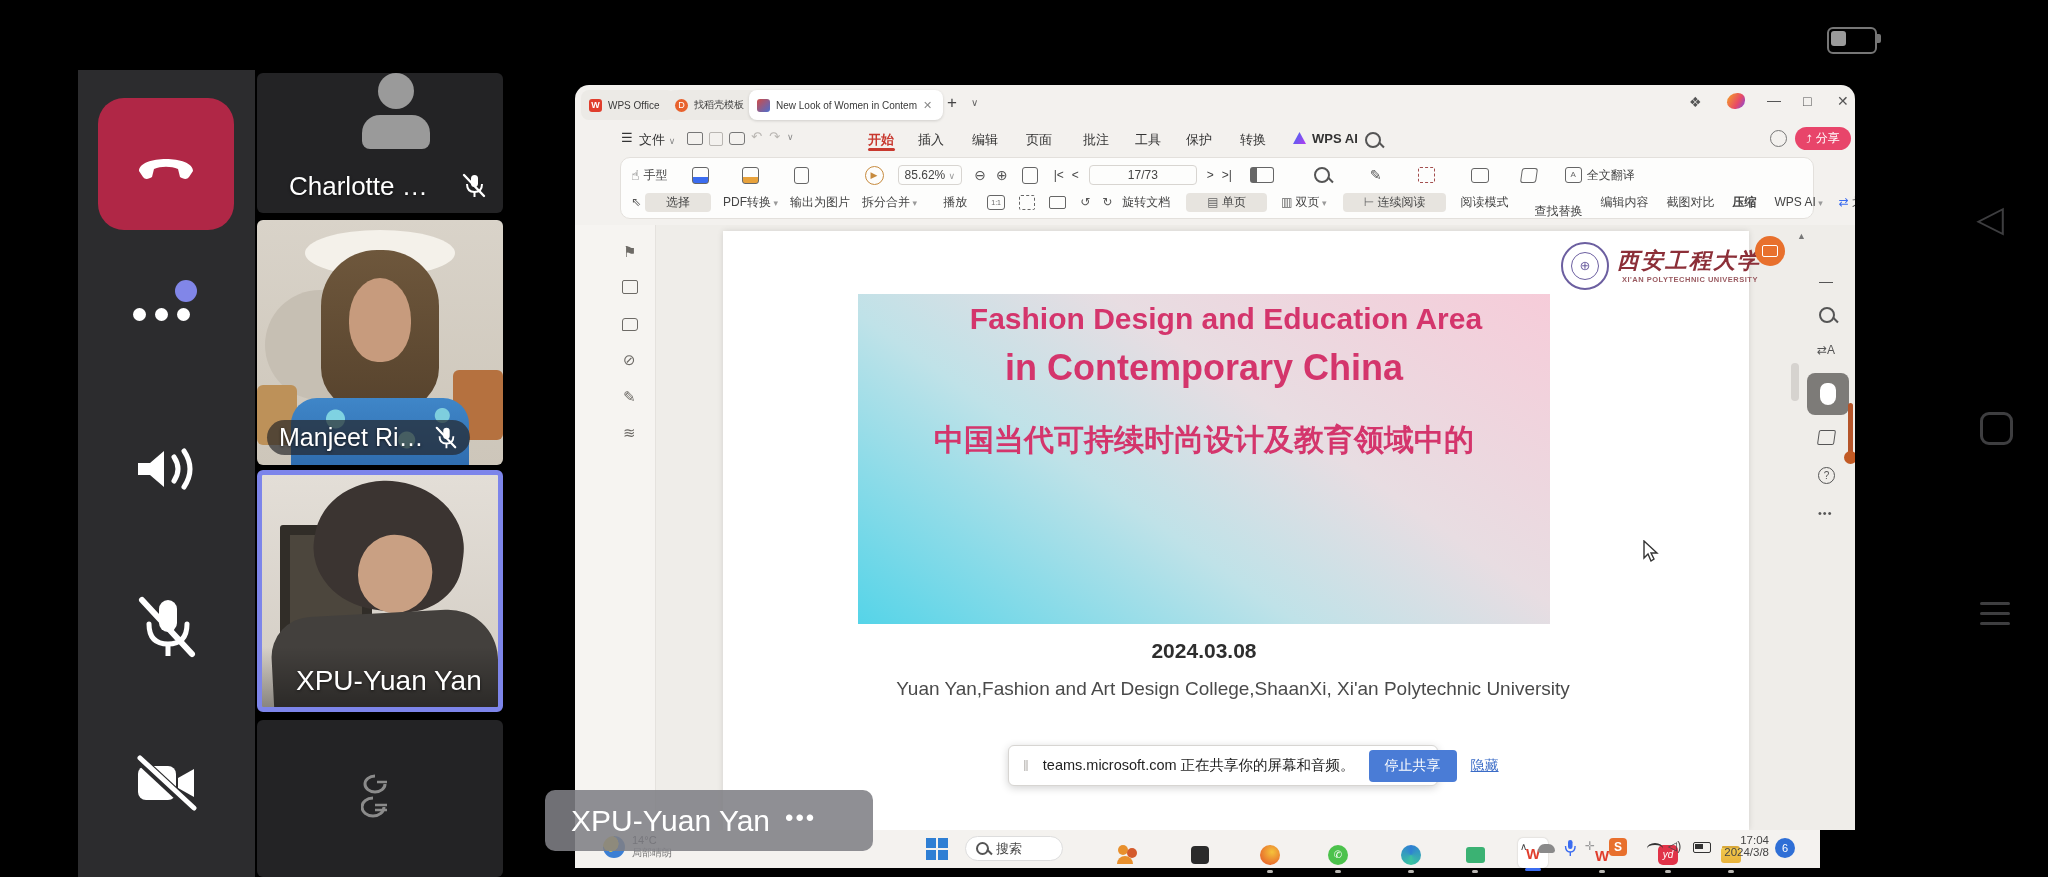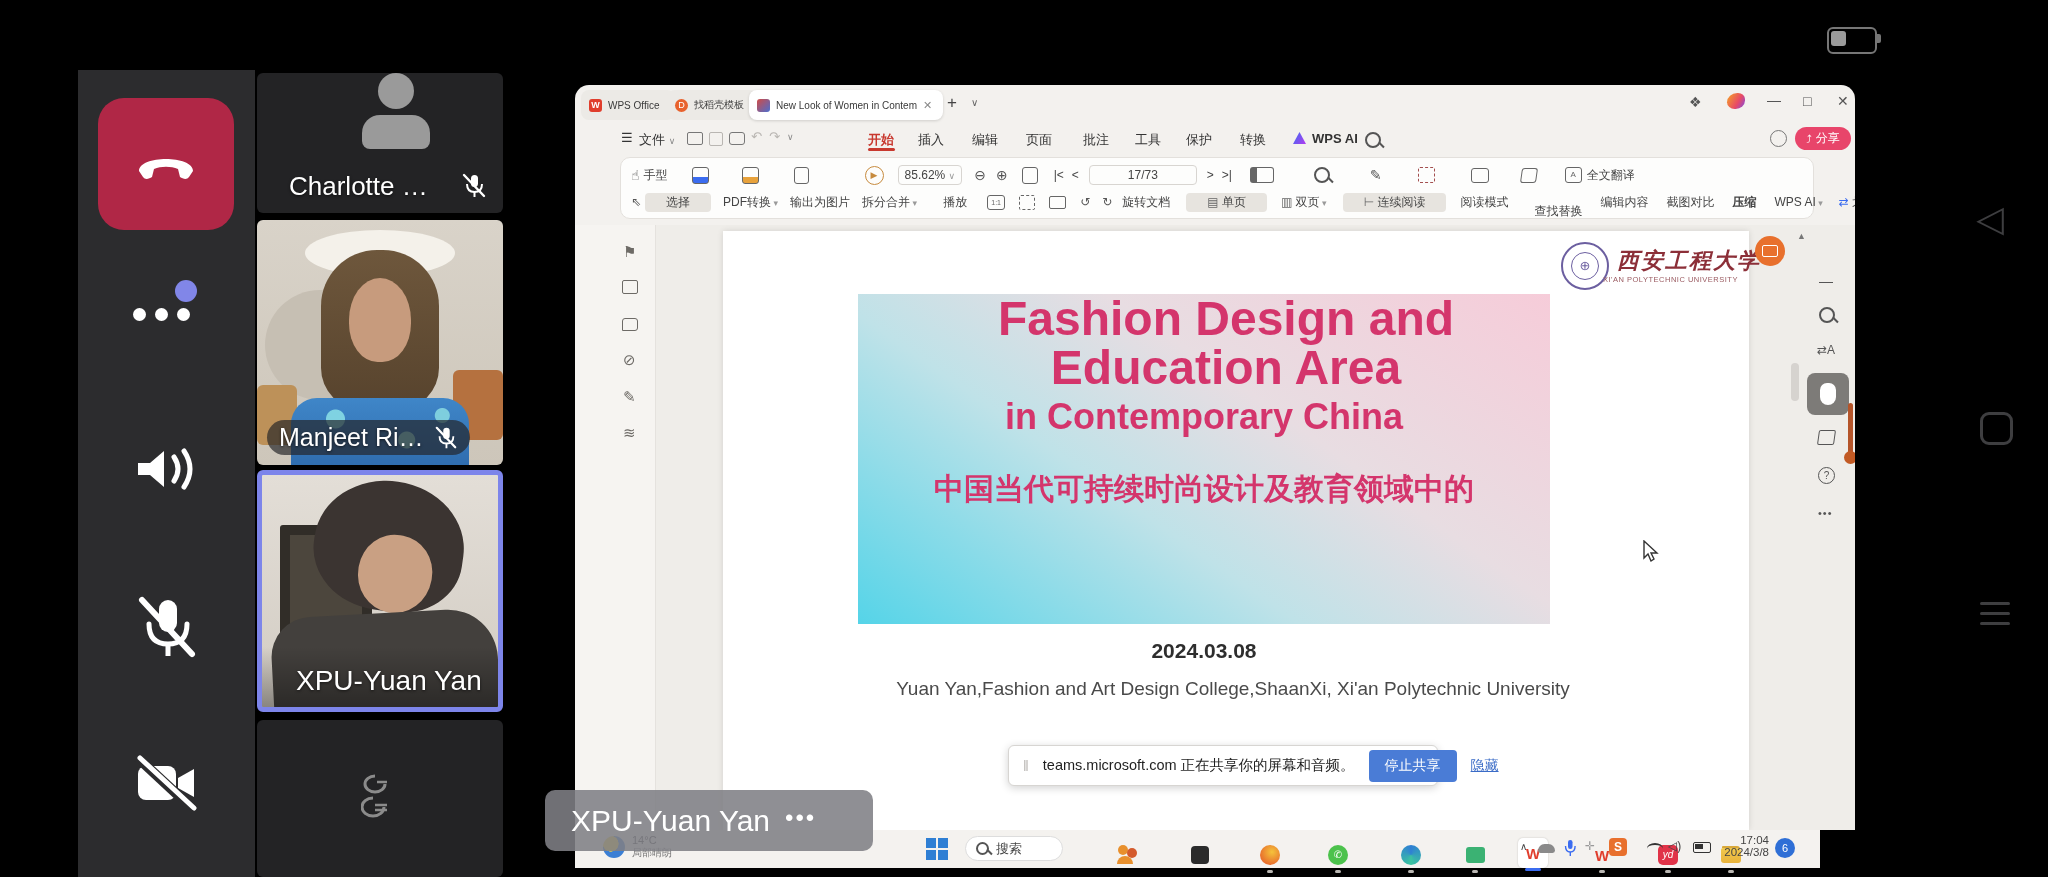--- a/index.html
+++ b/index.html
@@ -283,25 +283,25 @@
       </div>
 
       
       <div class="abs page" style="left:148px;top:6px;width:1026px;height:599px;">
 
         <div class="abs" style="left:838px;top:11px;width:300px;height:52px;">
           <div class="abs" style="left:0;top:0;width:44px;height:44px;border:2px solid #6c5fa0;border-radius:50%;display:flex;align-items:center;justify-content:center;">
             <span style="width:26px;height:26px;border:1.5px solid #6c5fa0;border-radius:50%;color:#6c5fa0;font-size:13px;text-align:center;line-height:26px;">⊕</span>
           </div>
           <div class="abs" style="left:56px;top:4px;font-family:'Liberation Serif',serif;font-weight:bold;font-style:italic;font-size:22px;color:#8c2f38;letter-spacing:2px;">西安工程大学</div>
-          <div class="abs" style="left:42px;top:33px;font-size:7.5px;color:#9a5a60;letter-spacing:.5px;">XI'AN POLYTECHNIC UNIVERSITY</div>
+          <div class="abs" style="left:61px;top:33px;font-size:7.5px;color:#9a5a60;letter-spacing:.5px;font-weight:bold;">XI'AN POLYTECHNIC UNIVERSITY</div>
         </div>
 
         <div class="abs grad" style="left:135px;top:63px;width:692px;height:330px;">
-          <div class="ttl" style="font-size:48px;line-height:49px;padding-left:44px;">Fashion Design and Education Area</div>
+          <div class="ttl" style="font-size:30px;line-height:49px;padding-left:44px;">Fashion Design and Education Area</div>
           <div class="ttl" style="font-size:36px;line-height:49px;">in Contemporary China</div>
           <div class="ttl" style="font-size:30px;margin-top:28px;line-height:40px;">中国当代可持续时尚设计及教育领域中的</div>
         </div>
 
         <div class="abs" style="left:135px;top:408px;width:692px;text-align:center;font-weight:bold;font-size:21px;color:#2e2e2e;">2024.03.08</div>
         <div class="abs" style="left:60px;top:447px;width:900px;text-align:center;font-size:19px;color:#4a4a4a;">Yuan Yan,Fashion and Art Design College,ShaanXi, Xi'an Polytechnic University</div>
       </div>
 
       
       <div class="abs banner" style="left:433px;top:520px;width:430px;height:41px;box-sizing:border-box;">

